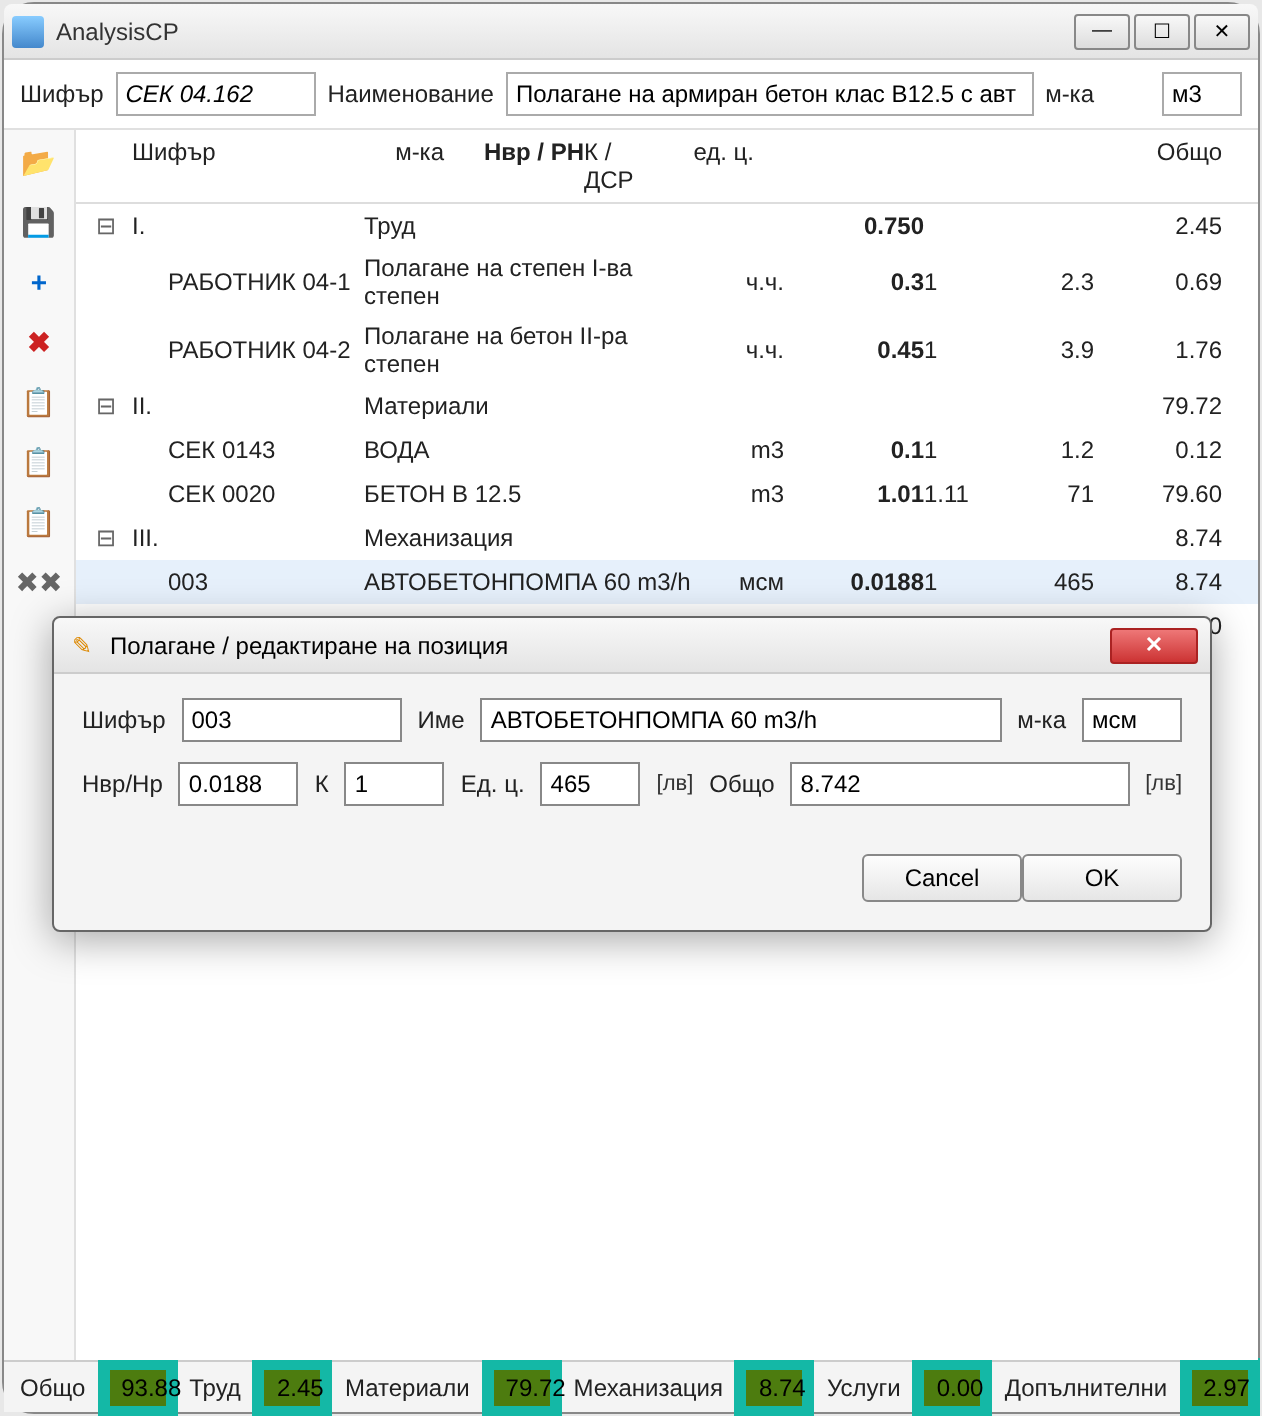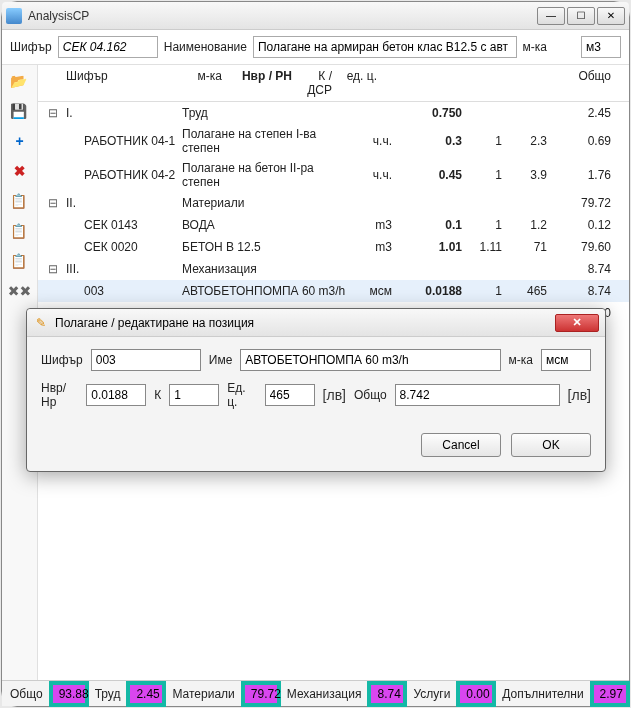--- a/index.html
+++ b/index.html
@@ -19,37 +19,37 @@
 .grid-area { flex: 1; background: #fff; overflow: auto; position: relative; }
 .grid-header { display: flex; border-bottom: 1px solid #ddd; background: #fff; padding: 4px 6px; font-weight: normal; color: #222; }
 .grid-row { display: flex; padding: 3px 6px; min-height: 22px; align-items: center; color: #222; }
 .grid-row.sel { background: #e6f0fb; }
 .c-exp { width: 18px; text-align: center; color: #666; cursor: pointer; }
 .c-code { width: 120px; padding-left: 4px; }
 .c-code.ind { padding-left: 22px; }
 .c-desc { width: 170px; }
 .c-unit { width: 40px; text-align: right; }
 .c-nvr { width: 70px; text-align: right; font-weight: bold; }
-.c-k { width: 40px; text-align: right; }
+.c-k { width: 40px; }
 .c-dsr { width: 45px; text-align: right; }
 .c-total { flex: 1; text-align: right; padding-right: 12px; }
 .statusbar { height: 26px; border-top: 1px solid #ccc; background: #f4f4f4; display: flex; align-items: center; padding: 0 8px; gap: 6px; }
 .statusbar .sb-label { color: #222; }
-.statusbar .sb-val { border: 4px solid #14b8a6; background: #d946ef; padding: 2px 6px; min-width: 40px; text-align: right; }
+.statusbar .sb-val { border: 6px solid #14b8a6; background: #4d7c0f; padding: 2px 6px; min-width: 40px; text-align: right; }
 .dialog { position: absolute; left: 26px; top: 308px; width: 580px; background: #f4f4f4; border: 1px solid #666; border-radius: 4px; box-shadow: 0 4px 20px rgba(0,0,0,0.35); z-index: 100; }
 .dlg-title { height: 28px; background: linear-gradient(#f8f8f8,#e4e4e4); border-bottom: 1px solid #ccc; display: flex; align-items: center; padding: 0 6px; border-radius: 4px 4px 0 0; }
 .dlg-icon { width: 16px; height: 16px; margin-right: 6px; display: flex; align-items: center; justify-content: center; color: #d80; }
 .dlg-close { width: 44px; height: 18px; background: linear-gradient(#e77,#c33); border: 1px solid #a22; border-radius: 2px; color: #fff; display: flex; align-items: center; justify-content: center; cursor: pointer; font-weight: bold; font-size: 11px; }
 .dlg-body { padding: 12px 14px 10px 14px; }
 .dlg-row { display: flex; align-items: center; gap: 8px; margin-bottom: 10px; }
 .dlg-row label { color: #222; }
 .dlg-row input { border: 1px solid #888; padding: 2px 4px; height: 22px; background: #fff; }
-.dlg-buttons { display: flex; justify-content: flex-end; gap: 10px; padding: 4px 14px 14px 14px; }
+.dlg-buttons { display: flex; justify-content: flex-end; padding: 4px 14px 14px 14px; }
 .dlg-btn { width: 80px; height: 24px; border: 1px solid #888; border-radius: 3px; background: linear-gradient(#fdfdfd,#e6e6e6); cursor: pointer; text-align: center; line-height: 22px; }
-.unit-sm { font-size: 14px; color: #333; text-align: center; }
+.unit-sm { font-size: 11px; color: #333; text-align: center; }
 </style>
 </head>
 <body>
 
 <div class="window">
   <div class="titlebar">
     <div class="app-icon"></div>
     <div class="title-text">AnalysisCP</div>
     <div class="win-btns">
       <div class="win-btn">—</div>

